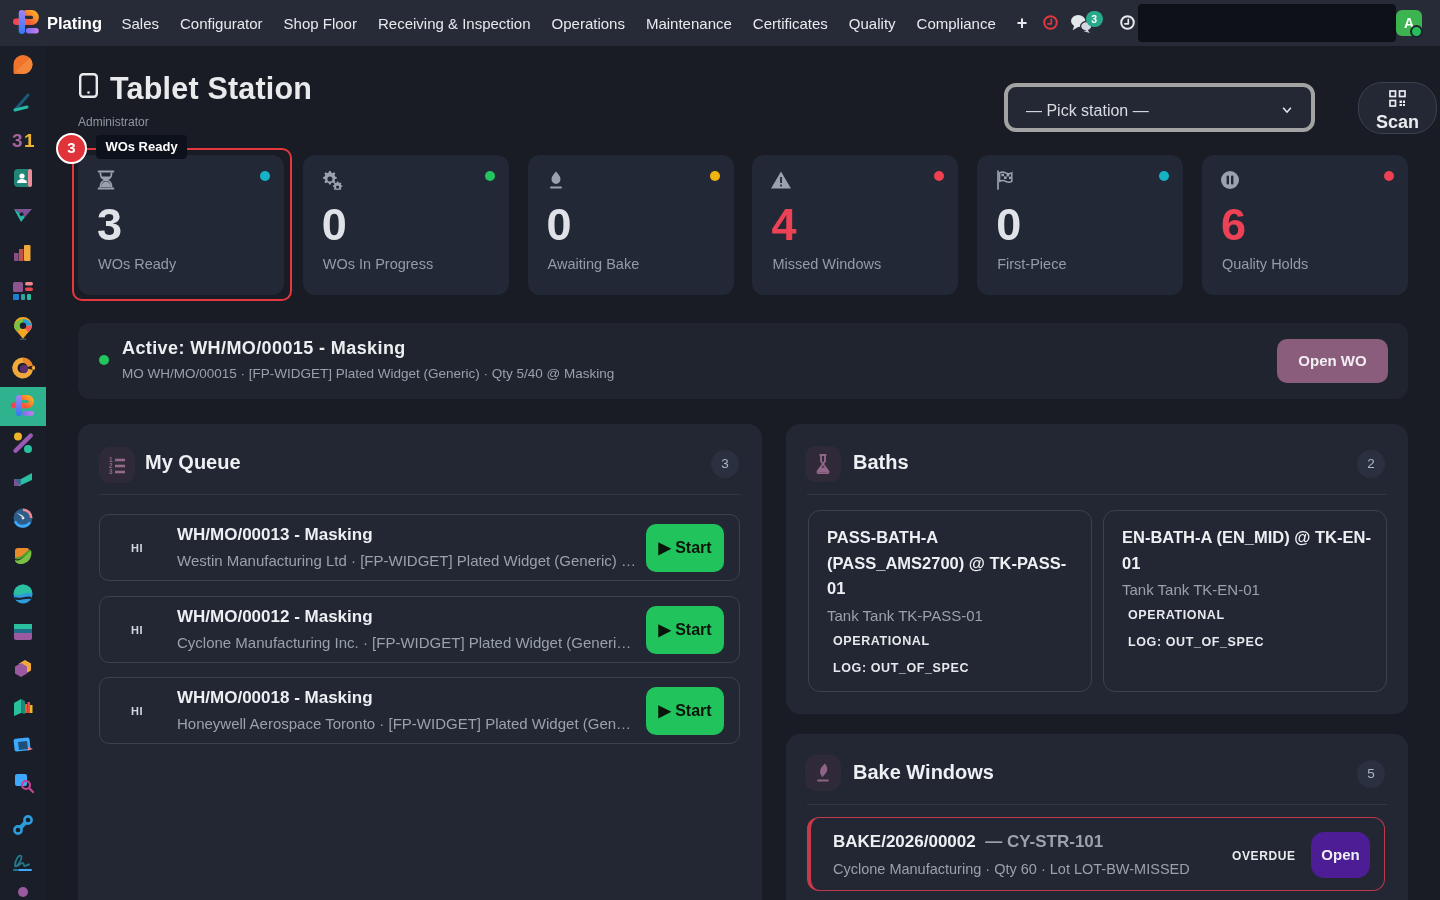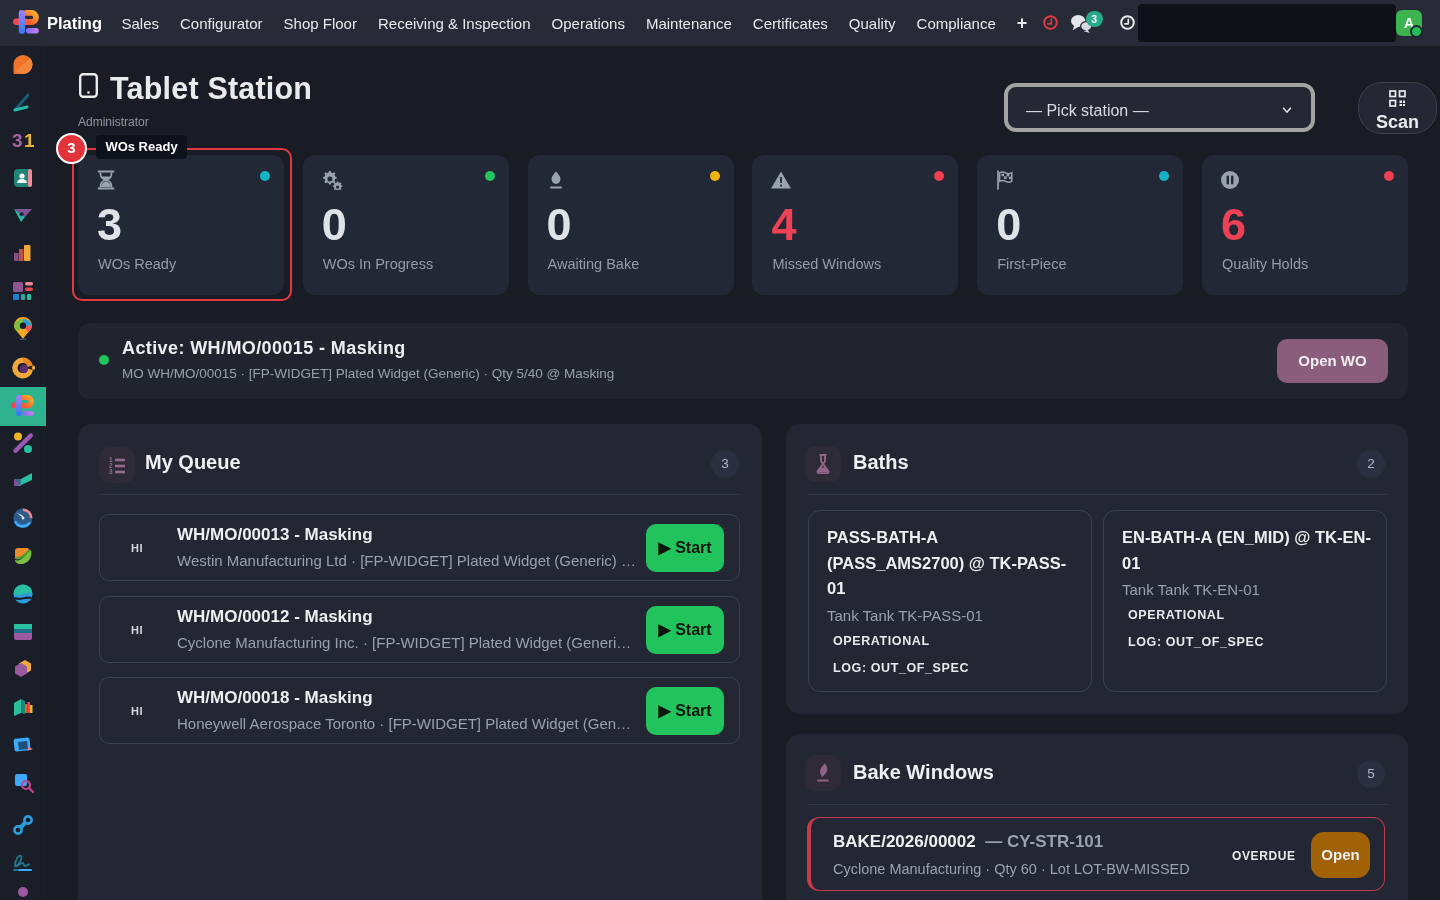--- a/index.html
+++ b/index.html
@@ -69,21 +69,21 @@
   .btile .bs { font-size:15px; color:#99a1ad; margin-top:5px; }
   .btile .bop { font-size:12.5px; font-weight:700; color:#e6e9ed; letter-spacing:0.6px; margin:10px 0 0 6px; }
   .btile .blog { font-size:12.5px; font-weight:700; color:#e6e9ed; letter-spacing:0.6px; margin:13px 0 0 6px; }
 
   
   .bakerow { position:absolute; left:21px; top:83px; width:578px; height:74px; border:1px solid #bc3a4b; border-left:4px solid #c73a4c; border-radius:12px; }
   .bakerow .kt { position:absolute; left:22px; top:14px; font-size:17px; font-weight:700; color:#edeff2; white-space:nowrap; }
   .bakerow .kt .dim { color:#9aa2ae; }
   .bakerow .ks { position:absolute; left:22px; top:43px; font-size:14.5px; color:#99a1ad; white-space:nowrap; }
   .bakerow .ov { position:absolute; left:421px; top:31px; font-size:12px; font-weight:700; color:#e8ebef; letter-spacing:0.6px; }
-  .openbtn { position:absolute; right:14px; top:14px; width:59px; height:46px; background:#a16207; border-radius:13px; color:#eef0f3; font-size:15px; font-weight:700; text-align:center; line-height:46px; }
+  .openbtn { position:absolute; right:14px; top:14px; width:59px; height:46px; background:#4c1d95; border-radius:13px; color:#eef0f3; font-size:15px; font-weight:700; text-align:center; line-height:46px; }
 </style>
 </head>
 <body>
 
 <div id="nav">
   <svg class="abs" style="left:13px;top:10px" width="27" height="25" viewBox="0 0 27 25">
     <defs>
       <linearGradient id="lgred" x1="0" y1="0" x2="1" y2="0">
           <stop offset="0" stop-color="#f23f55"></stop>
           <stop offset="1" stop-color="#fb5e3c"></stop>

